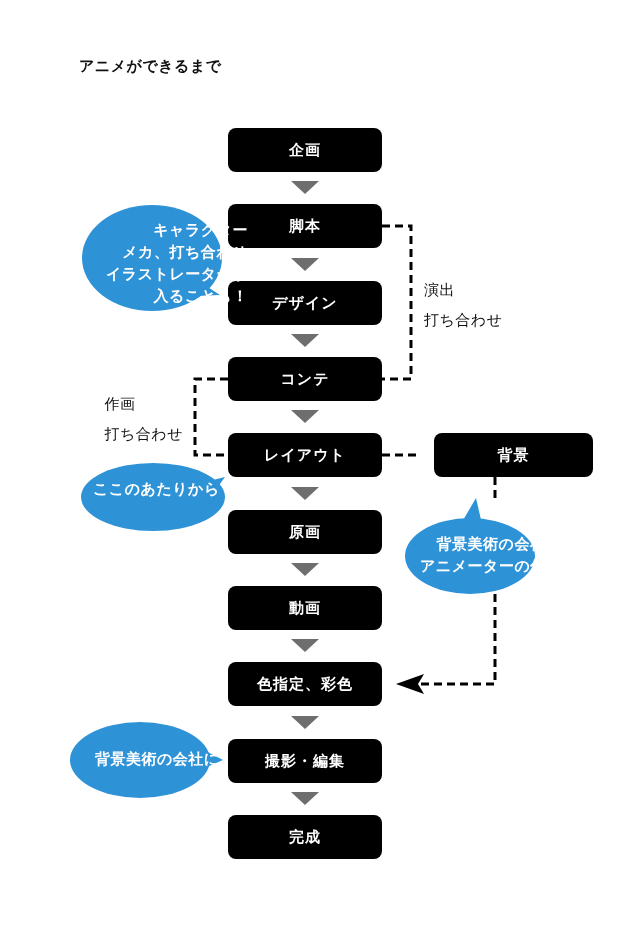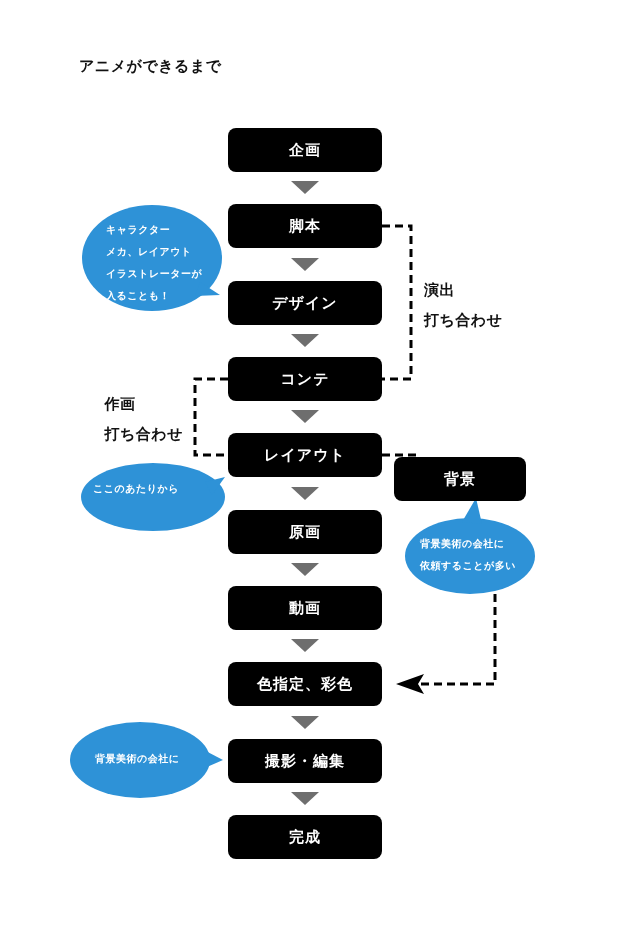--- a/index.html
+++ b/index.html
@@ -1,25 +1,25 @@
 <!DOCTYPE html>
 <html><head>
   <meta charset="utf-8">
   <style>
     html, body { margin: 0; padding: 0; background: #ffffff; }
     body { width: 620px; height: 934px; position: relative; overflow: hidden;
            font-family: "DejaVu Sans", "Liberation Sans", sans-serif; }
     .title { position: absolute; left: 79px; top: 57px; font-size: 15px; font-weight: bold; color: #111; letter-spacing: 0.5px; }
     .step { position: absolute; left: 228px; width: 154px; height: 44px; background: #000; border-radius: 8px;
             color: #fff; font-weight: bold; font-size: 15px; display: flex; align-items: center; justify-content: center; letter-spacing: 1px; }
-    .bg-step { left: 394px; width: 132px; margin-top: 24px; }
+    .bg-step { left: 434px; width: 159px; }
     .arrow { position: absolute; left: 291px; width: 0; height: 0; border-left: 14px solid transparent;
              border-right: 14px solid transparent; border-top: 13px solid #6e6e6e; }
-    .label { position: absolute; font-weight: bold; font-size: 15px; color: #111; line-height: 30px; letter-spacing: 0.5px; }
-    .bubble-text { position: absolute; color: #fff; font-size: 10px; font-weight: bold; line-height: 22px; letter-spacing: 0.5px; }
+    .label { position: absolute; font-weight: normal; font-size: 15px; color: #111; line-height: 30px; letter-spacing: 0.5px; }
+    .bubble-text { position: absolute; color: #fff; font-size: 15px; font-weight: bold; line-height: 22px; letter-spacing: 0.5px; text-align: right; }
     svg.overlay { position: absolute; left: 0; top: 0; }
   </style>
 </head>
 <body>
 
 <svg class="overlay" width="620" height="934">
 
   <g>
     <ellipse cx="152" cy="258" rx="70" ry="53" fill="#2e92d7"></ellipse>
     <polygon points="200,282 220,295 195,296" fill="#2e92d7"></polygon>
@@ -78,26 +78,26 @@
   <div>演出</div>
   <div>打ち合わせ</div>
 </div>
 <div class="label" style="right:437px; top:389px; text-align:left">
   <div>作画</div>
   <div>打ち合わせ</div>
 </div>
 
 <div class="bubble-text" style="left:106px; top:219px">
   <div>キャラクター</div>
-  <div>メカ、レイアウト</div>
+  <div>メカ、打ち合わせ</div>
   <div>イラストレーターが</div>
   <div>入ることも！</div>
 </div>
 <div class="bubble-text" style="left:93px; top:478px">
   <div>ここのあたりから</div>
 </div>
 <div class="bubble-text" style="left:420px; top:533px">
   <div>背景美術の会社に</div>
-  <div>依頼することが多い</div>
+  <div>アニメーターの仕事</div>
 </div>
 <div class="bubble-text" style="left:95px; top:748px">
   <div>背景美術の会社に</div>
 </div>
 
 </body></html>

